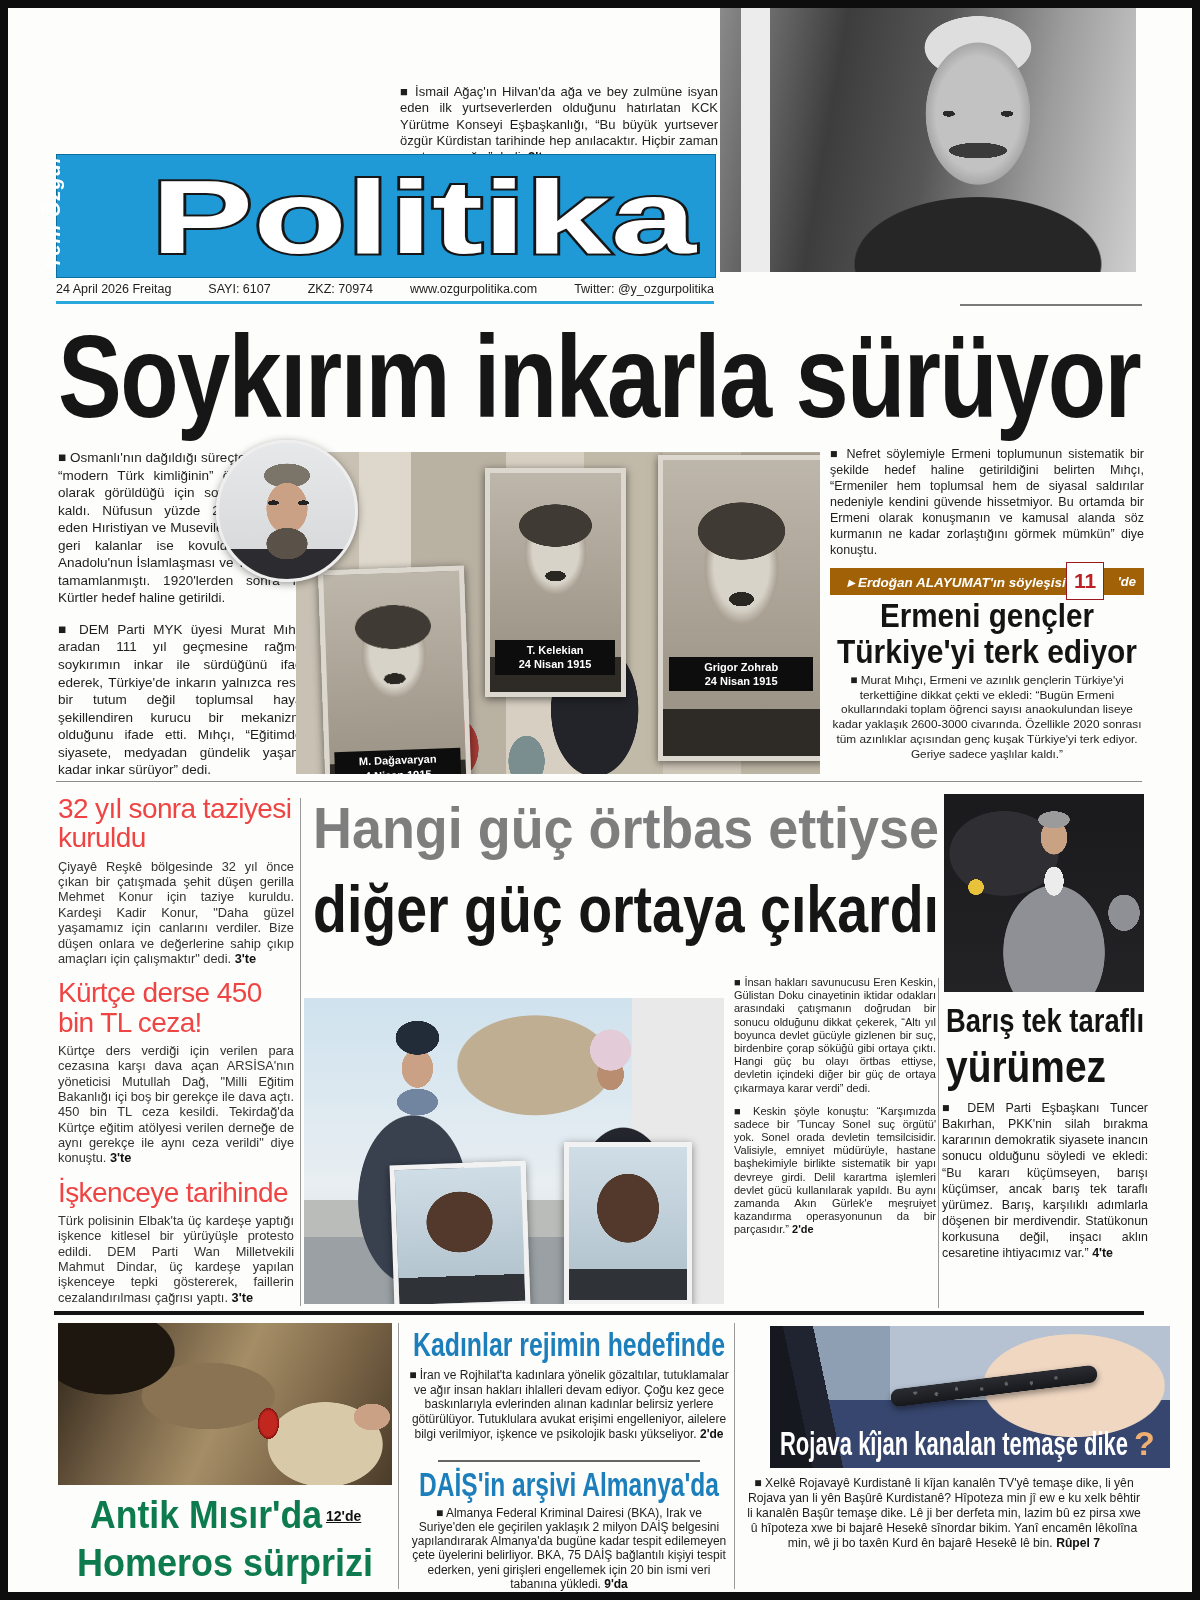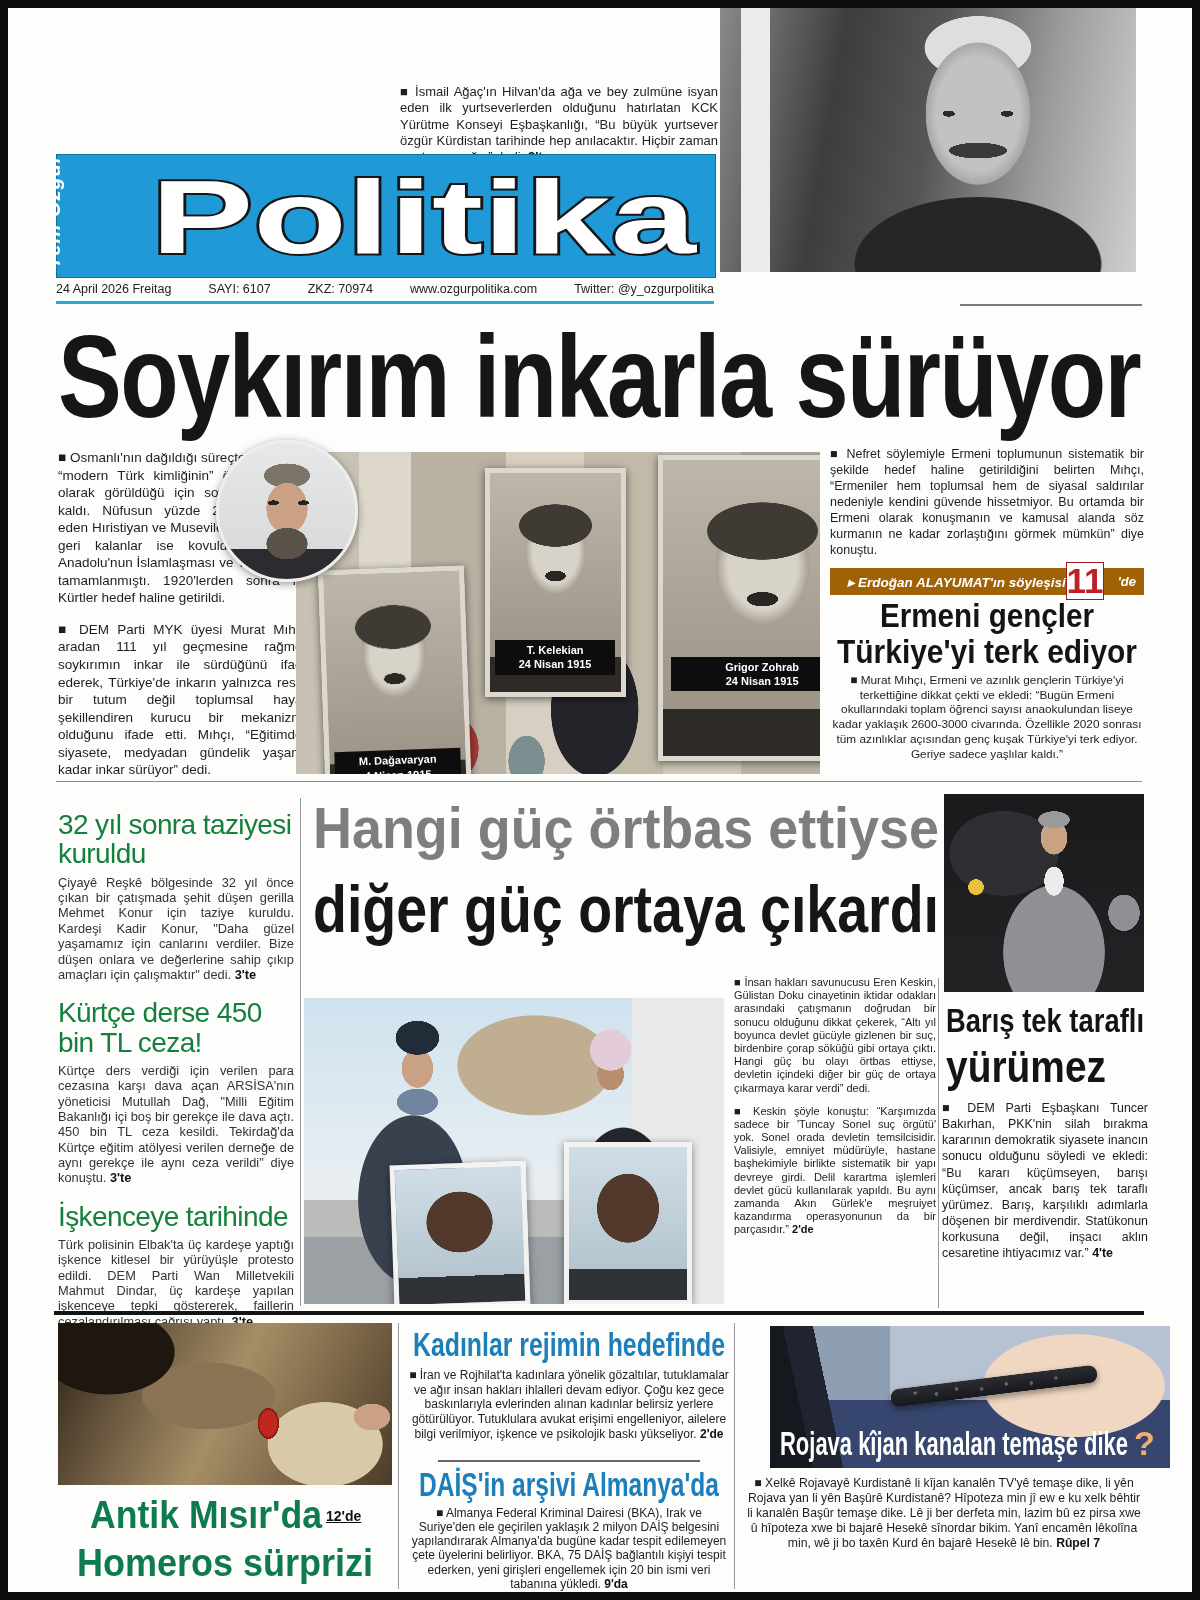--- a/index.html
+++ b/index.html
@@ -4,32 +4,32 @@
 <style>
   html,body{margin:0;padding:0;background:#0d0d0d;}
   .page{position:relative;width:1184px;height:1584px;margin:8px;background:#fdfdfb;overflow:hidden;
         font-family:"Liberation Sans",sans-serif;}
   .abs{position:absolute;}
   svg text{font-family:"Liberation Sans",sans-serif;}
   .body-text{font-size:13px;line-height:1.25;color:#1e1e1e;text-align:justify;margin:0;}
   .pageref{font-weight:bold;color:#111;}
   .top-headline{font-family:"DejaVu Serif",serif;font-weight:bold;font-size:46px;color:#cd2327;
                 letter-spacing:-1px;white-space:nowrap;}
-  .rail-title{font-size:28px;line-height:1.05;color:#15803d;letter-spacing:-0.6px;margin:16px 0 6px 0;font-weight:400;}
+  .rail-title{font-size:28px;line-height:1.05;color:#ef4444;letter-spacing:-0.6px;margin:0 0 6px 0;font-weight:400;}
   .rail-body{font-size:12.8px;line-height:1.2;color:#333;text-align:justify;margin:0 0 12px 0;}
   .logo-box{background:#1f9ad6;border:1px solid #0d6ea0;}
   .vert-name{position:absolute;left:8px;bottom:8px;transform-origin:0 100%;transform:rotate(-90deg);
              white-space:nowrap;color:#fff;font-weight:bold;font-style:italic;font-size:20px;letter-spacing:1px;}
   .dateline{display:flex;justify-content:space-between;align-items:center;font-size:12.5px;color:#222;}
   .banner{position:relative;background:#a16207;height:27px;display:flex;align-items:center;
           justify-content:flex-end;padding-right:8px;color:#fff;}
   .banner .btxt{font-size:13.5px;font-weight:bold;font-style:italic;margin-right:52px;}
   .banner .numbox{position:absolute;right:40px;top:-6px;width:36px;height:36px;background:#fff;
                   border:1px solid #9a1a1f;display:flex;align-items:center;justify-content:center;
-                  color:#bf2026;font-size:35px;font-weight:bold;}
+                  color:#bf2026;font-size:21px;font-weight:bold;}
   .banner .bsuf{font-size:13px;font-weight:bold;font-style:italic;}
   .vrule{background:#9a9a9a;width:1px;}
   .hrule{background:#8c8c8c;height:1px;}
   .ph{position:absolute;overflow:hidden;}
   
   .ph1{background:
     radial-gradient(ellipse 48px 13px at 62% 54%, #3a3a3a 0 60%, rgba(0,0,0,0) 61%),
     radial-gradient(ellipse 10px 5px at 55% 40%, #2a2a2a 0 60%, rgba(0,0,0,0) 61%),
     radial-gradient(ellipse 10px 5px at 69% 40%, #2a2a2a 0 60%, rgba(0,0,0,0) 61%),
     radial-gradient(ellipse 72px 98px at 62% 40%, #c2c2c2 0 58%, #a8a8a8 72%, rgba(0,0,0,0) 73%),
@@ -156,21 +156,21 @@
         <div>M. Dağavaryan</div>
         <div>4 Nisan 1915</div>
       </div>
     </div>
     <div class="placard" style="left:36%;top:5%;width:25%;height:68%;">
       <div class="placard-label" style="bottom:8%;">
         <div>T. Kelekian</div>
         <div>24 Nisan 1915</div>
       </div>
     </div>
-    <div class="placard" style="left:69%;top:1%;width:30%;height:92%;padding-left:42px;">
+    <div class="placard" style="left:69%;top:1%;width:30%;height:92%;">
       <div class="placard-label" style="bottom:22%;">
         <div>Grigor Zohrab</div>
         <div>24 Nisan 1915</div>
       </div>
     </div>
   </div>
   <div class="abs inset" style="left:208px;top:432px;width:136px;height:136px;"></div>
 
   <div class="abs" style="left:822px;top:438px;width:314px;">
     <p class="body-text" style="font-size:12.5px;line-height:1.28;margin-bottom:10px;">■ Nefret söylemiyle Ermeni toplumunun sistematik bir şekilde hedef haline getirildiğini belirten Mıhçı, “Ermeniler hem toplumsal hem de siyasal saldırılar nedeniyle kendini güvende hissetmiyor. Bu ortamda bir Ermeni olarak konuşmanın ve kamusal alanda söz kurmanın ne kadar zorlaştığını görmek mümkün” diye konuştu.</p>

